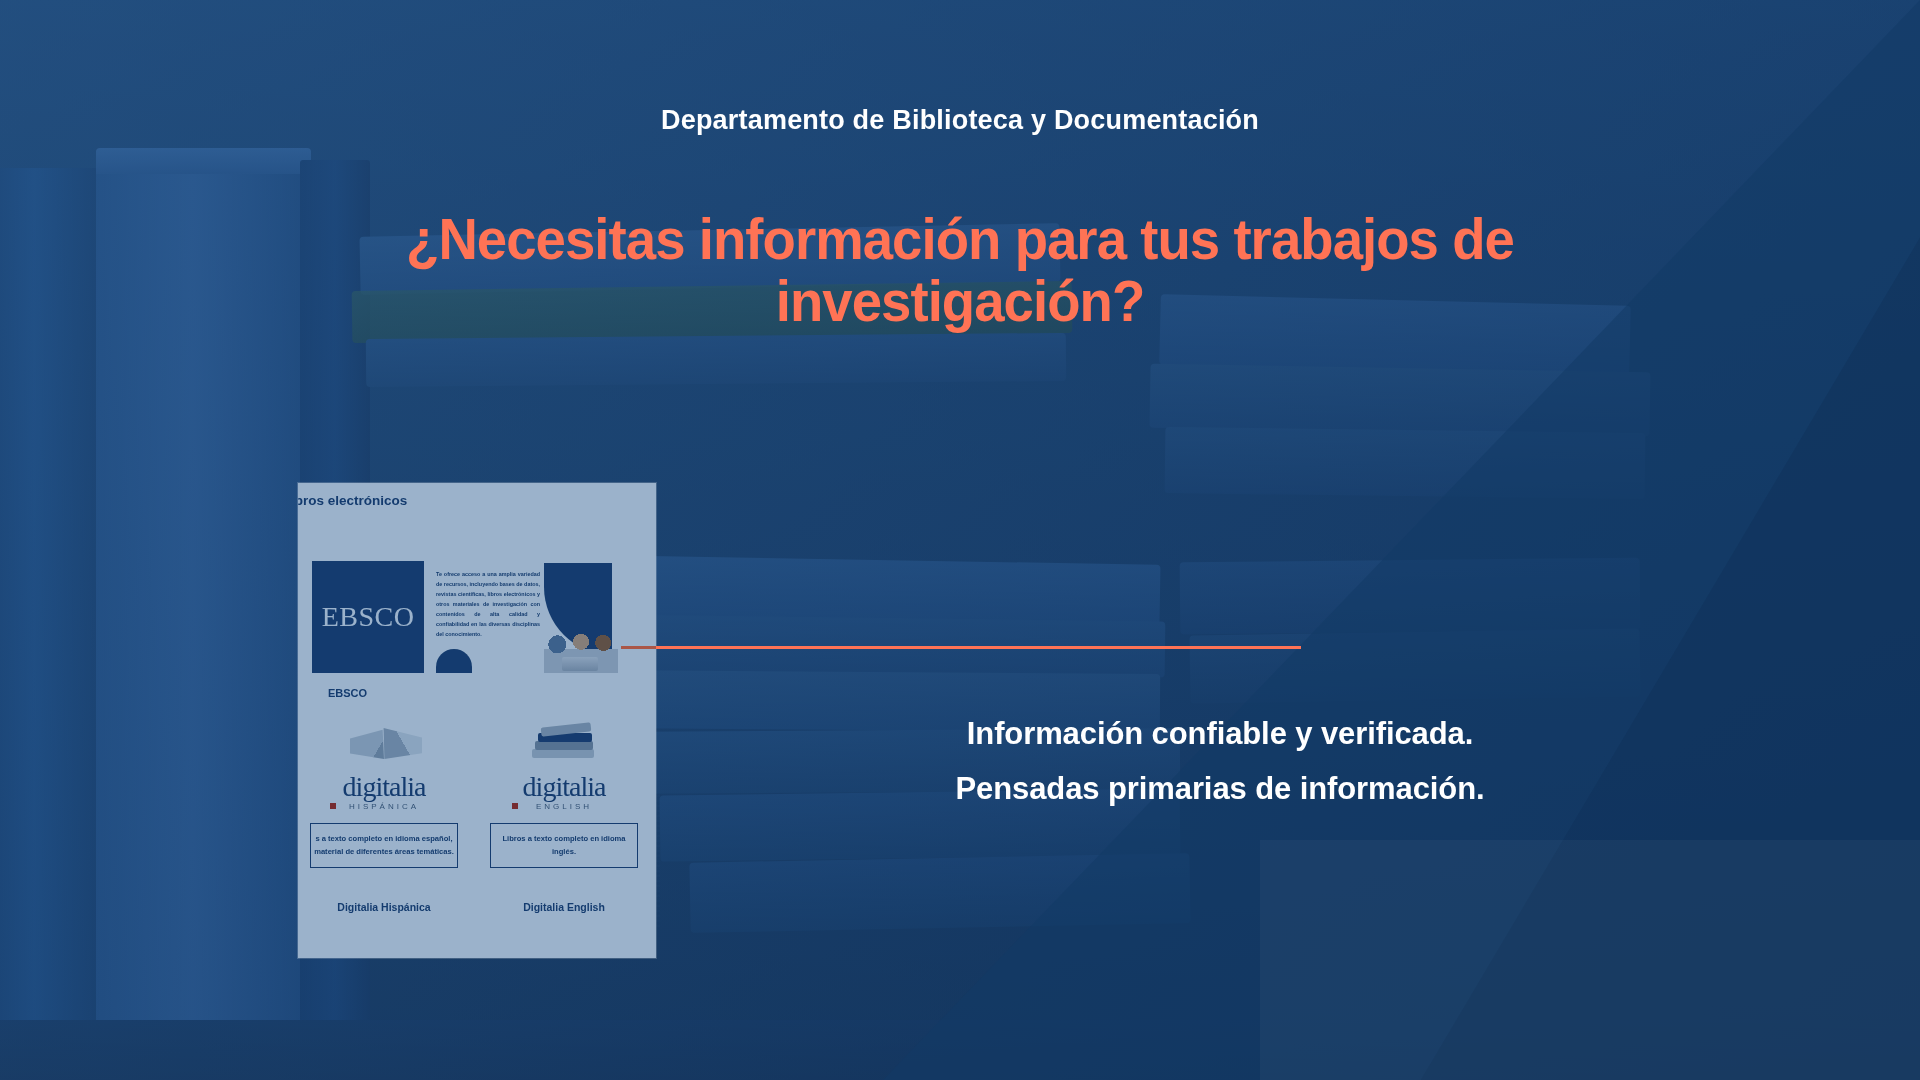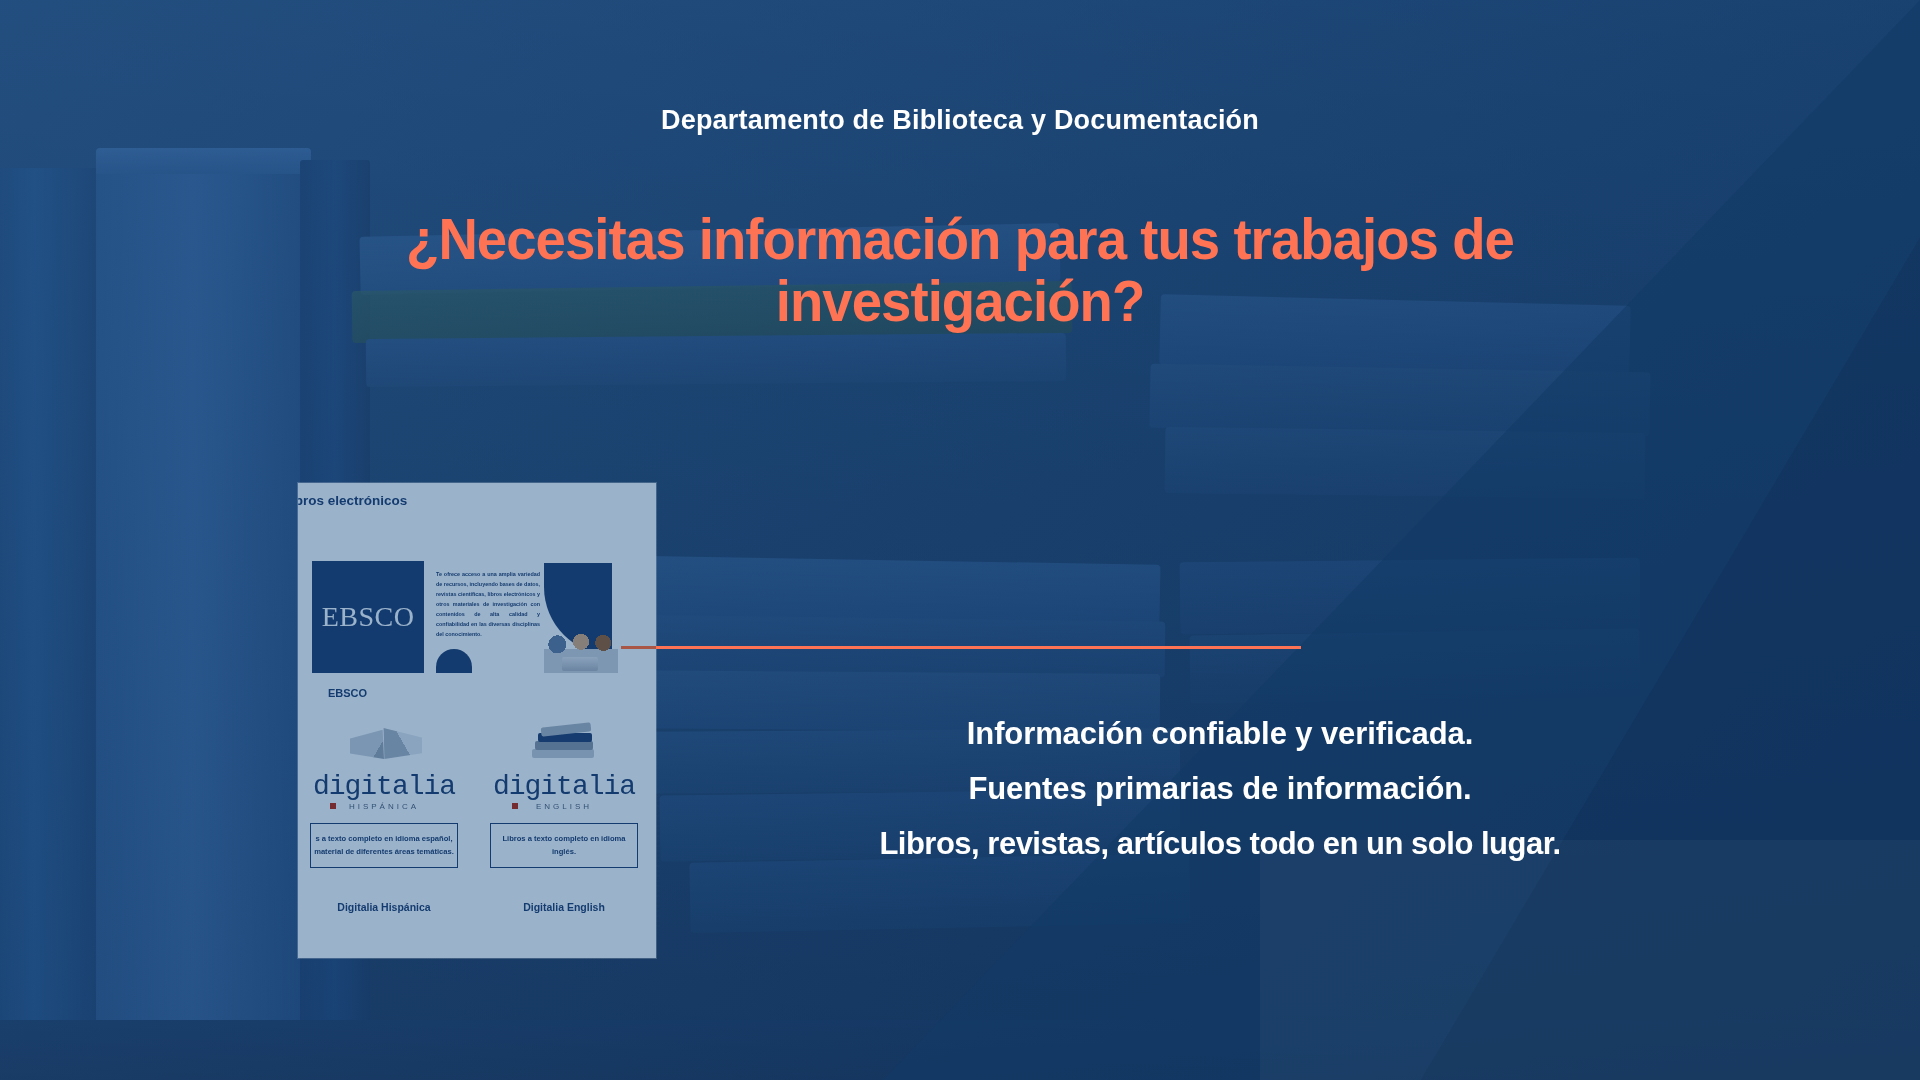--- a/index.html
+++ b/index.html
@@ -293,21 +293,21 @@
   }
   .bookstack i:nth-child(1){ top:26px; background:#b4c4d4; }
   .bookstack i:nth-child(2){ top:18px; background:#7f98b0; width:58px; left:3px; }
   .bookstack i:nth-child(3){ top:10px; background:#1f4f85; width:54px; left:6px; }
   .bookstack i:nth-child(4){ top:2px;  background:#9db2c5; width:50px; left:9px;
     transform:rotate(-6deg); }
 
   .dig-logo { text-align:center; margin-top:10px; position:relative; }
   .dig-word {
     color:#1d4f85;
-    font-family:Liberation Mono, monospace;
+    font-family:Liberation Serif, serif;
     font-size:28px;
     letter-spacing:-1px;
     line-height:1;
   }
   .dig-sub {
     color:#4a6c8d;
     font-size:8px;
     letter-spacing:3px;
     margin-top:1px;
   }
@@ -434,18 +434,17 @@
 
     <div class="dept-title">Departamento de Biblioteca y Documentación</div>
 
     <div class="headline">¿Necesitas información para tus trabajos de investigación?</div>
 
 
     <div class="divider"></div>
 
     <div class="bullets">
       <div>Información confiable y verificada.</div>
-      <div>Fuentes primarias de información.</div>
-      <div class="b3">Libros, revistas, artículos todo en un solo lugar.</div>
+      <div>Pensadas primarias de información.</div>
     </div>
 
   </div>
 </div>
 
 </body></html>

